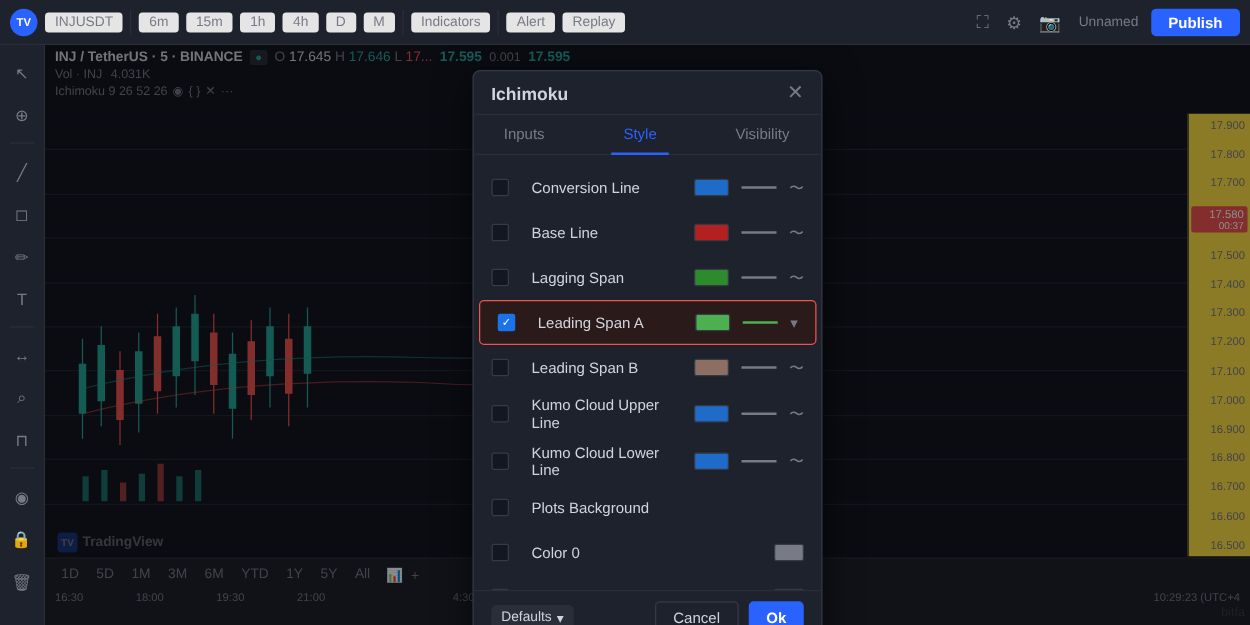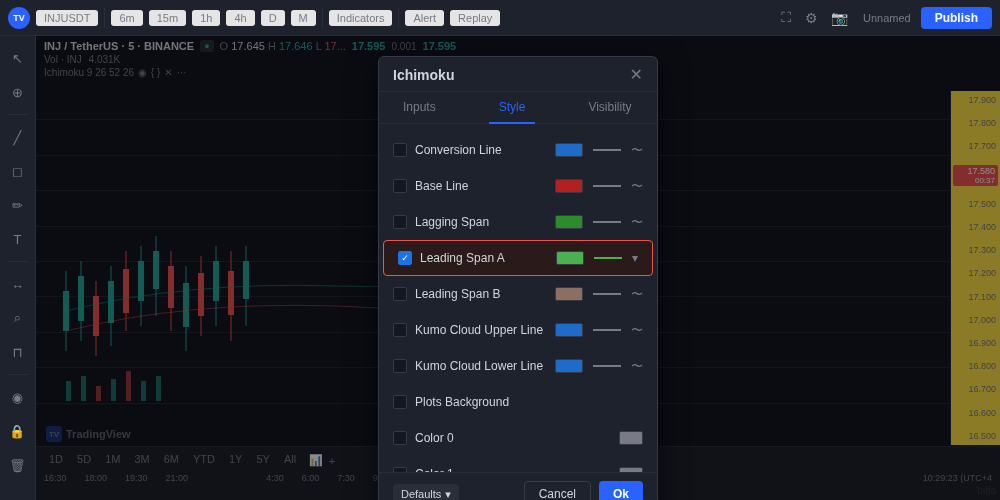--- a/index.html
+++ b/index.html
@@ -170,21 +170,21 @@
       background: none; border: none;
       color: #787b86; font-size: 11px;
       cursor: pointer; padding: 2px 5px;
       border-radius: 3px;
     }
 
     
     .time-axis-row {
       display: flex; align-items: center;
       padding: 2px 8px;
-      gap: 18px;
+      gap: 42px;
       font-size: 9px; color: #787b86;
     }
 
     
     .chart-bg {
       width: 100%; height: 100%;
       background: #131722;
       position: relative;
       overflow: hidden;
     }
@@ -284,20 +284,21 @@
     }
     .d-checkbox.checked::after {
       content: '✓';
       font-size: 9px;
       color: #fff;
     }
     .d-label {
       flex: 1;
       font-size: 12px;
       color: #d1d4dc;
+      margin-left: 10px;
     }
     .d-color-swatch {
       width: 28px; height: 14px;
       border-radius: 2px;
       border: 1px solid #363a45;
       cursor: pointer;
     }
     .d-line-indicator {
       width: 28px; height: 2px;
       background: #787b86;

